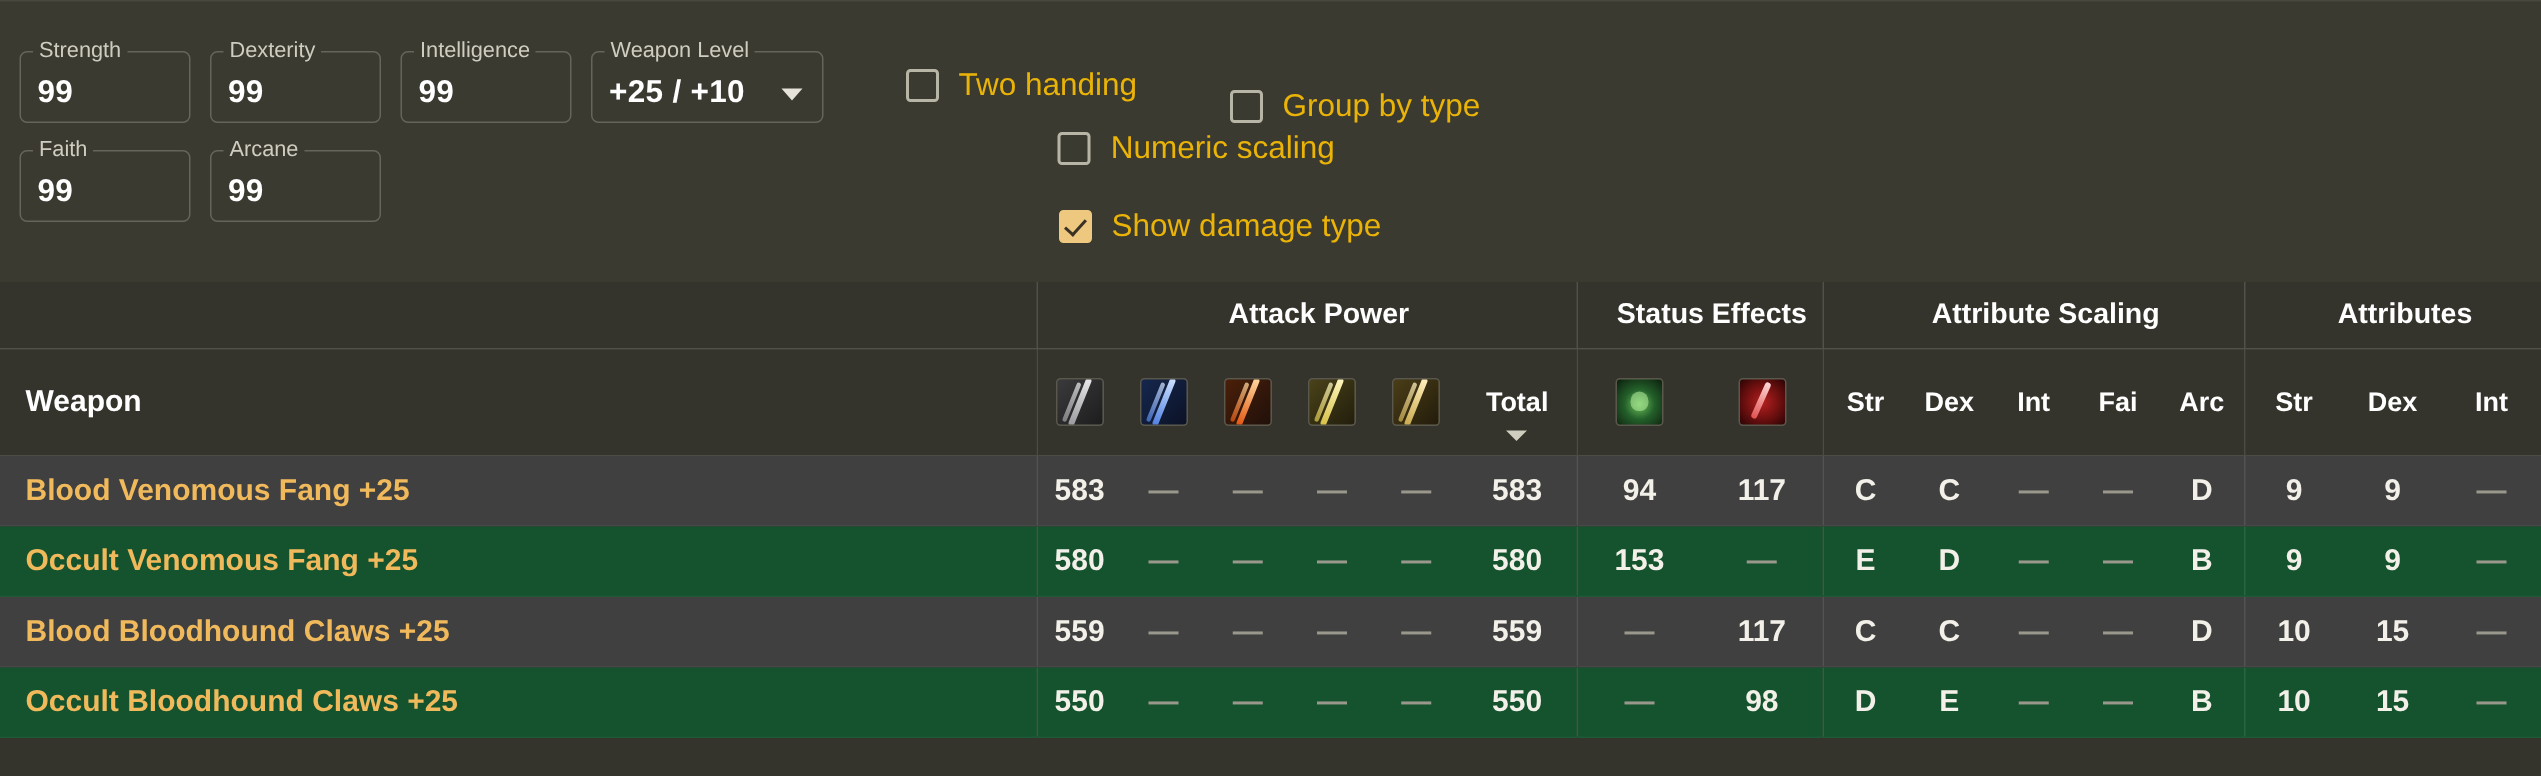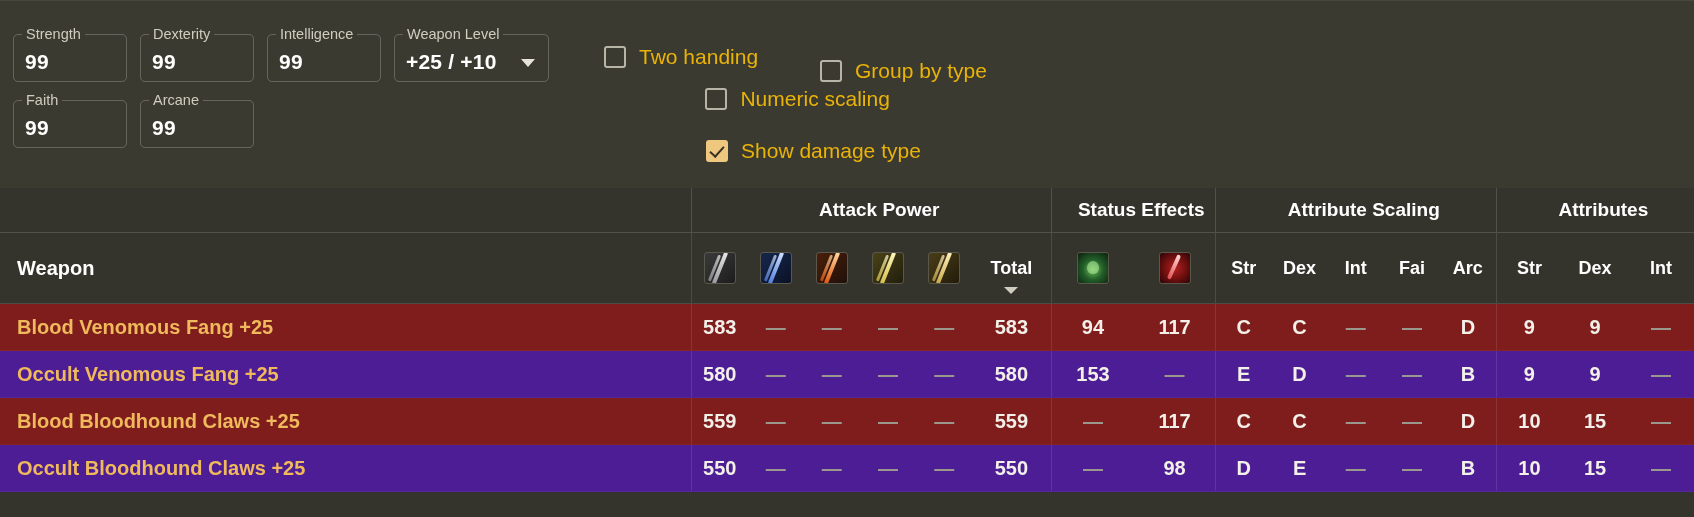--- a/index.html
+++ b/index.html
@@ -273,22 +273,22 @@
     position: absolute;
     width: 4px; height: 26px;
     left: 12px; top: 1px;
     transform: rotate(24deg);
     background: linear-gradient(180deg,#ffd9d9,#e05050);
     border-radius: 2px;
   }
 
   
   tbody tr { height: 47px; }
-  tbody tr.odd  td { background: #7f1d1d; }
-  tbody tr.even td { background: #4c1d95; }
+  tbody tr.odd  td { background: #404040; }
+  tbody tr.even td { background: #14532d; }
   tbody td {
     font-size: 20px;
     font-weight: bold;
     color: #f2f0e8;
     text-align: center;
     vertical-align: middle;
     border-bottom: 1px solid rgba(255,255,255,0.045);
   }
   tbody td.vline { border-left: 1px solid rgba(255,255,255,0.10); }
   tbody td.wname {

